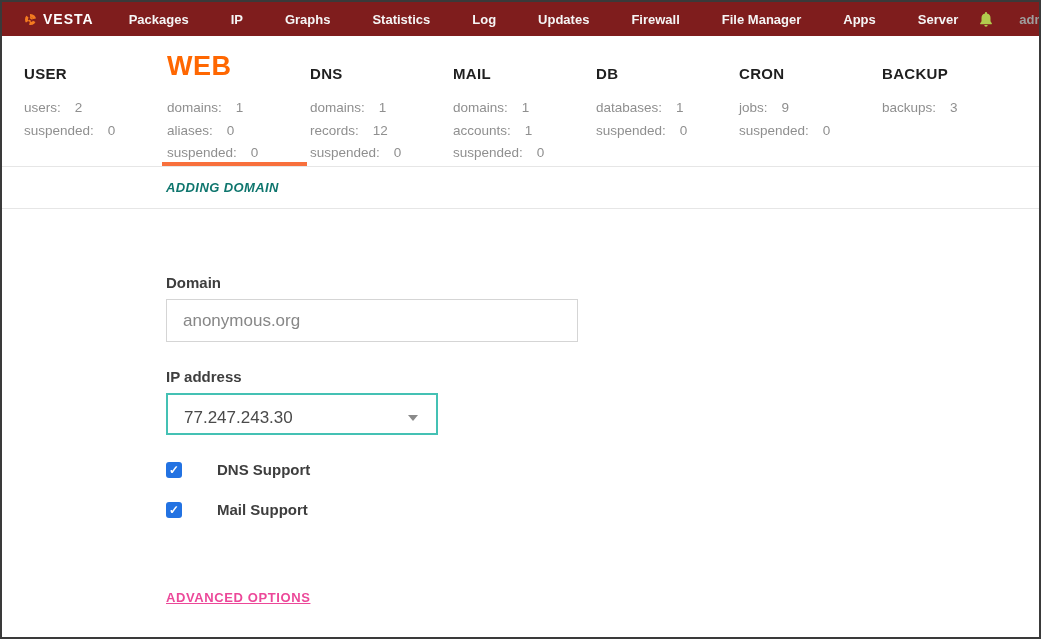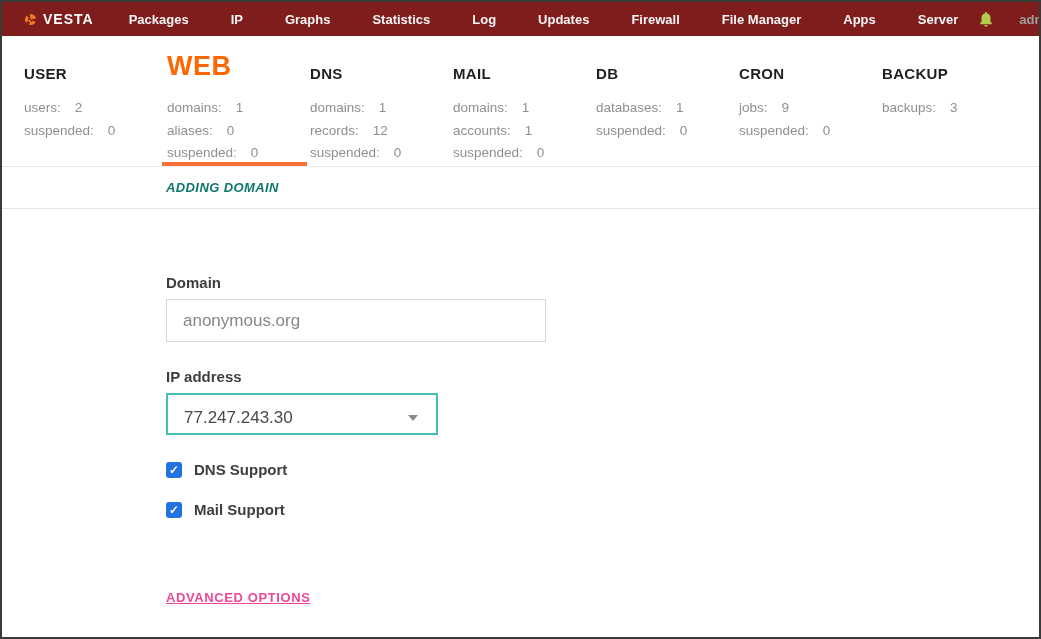--- a/index.html
+++ b/index.html
@@ -125,21 +125,21 @@
   
   .form { padding: 65px 0 0 164px; }
   .field-label {
     display: block;
     font-size: 15px;
     font-weight: 700;
     color: #3e3e3e;
     margin-bottom: 8px;
   }
   .text-input {
-    width: 380px;
+    width: 412px;
     height: 43px;
     border: 1px solid #d5d5d5;
     padding: 0 16px;
     font-family: "Liberation Sans", sans-serif;
     font-size: 17px;
     color: #878787;
     outline: none;
     background: #fff;
   }
   .field-gap { height: 26px; }
@@ -154,21 +154,21 @@
     background: #fff;
   }
   .select-value { font-size: 17px; color: #4a4a4a; flex: 1; }
   .select-arrow {
     width: 0; height: 0;
     border-left: 5px solid transparent;
     border-right: 5px solid transparent;
     border-top: 6px solid #8a8a8a;
     margin-right: 4px;
   }
-  .check-row { display: flex; align-items: center; }
+  .check-row { display: flex; align-items: center; gap: 23px; }
   .check-row + .check-row { margin-top: 23px; }
   .checks { margin-top: 26px; }
   .checkbox {
     width: 16px; height: 16px;
     border-radius: 3px;
     background: #2272e2;
     color: #fff;
     display: inline-flex;
     align-items: center;
     justify-content: center;

